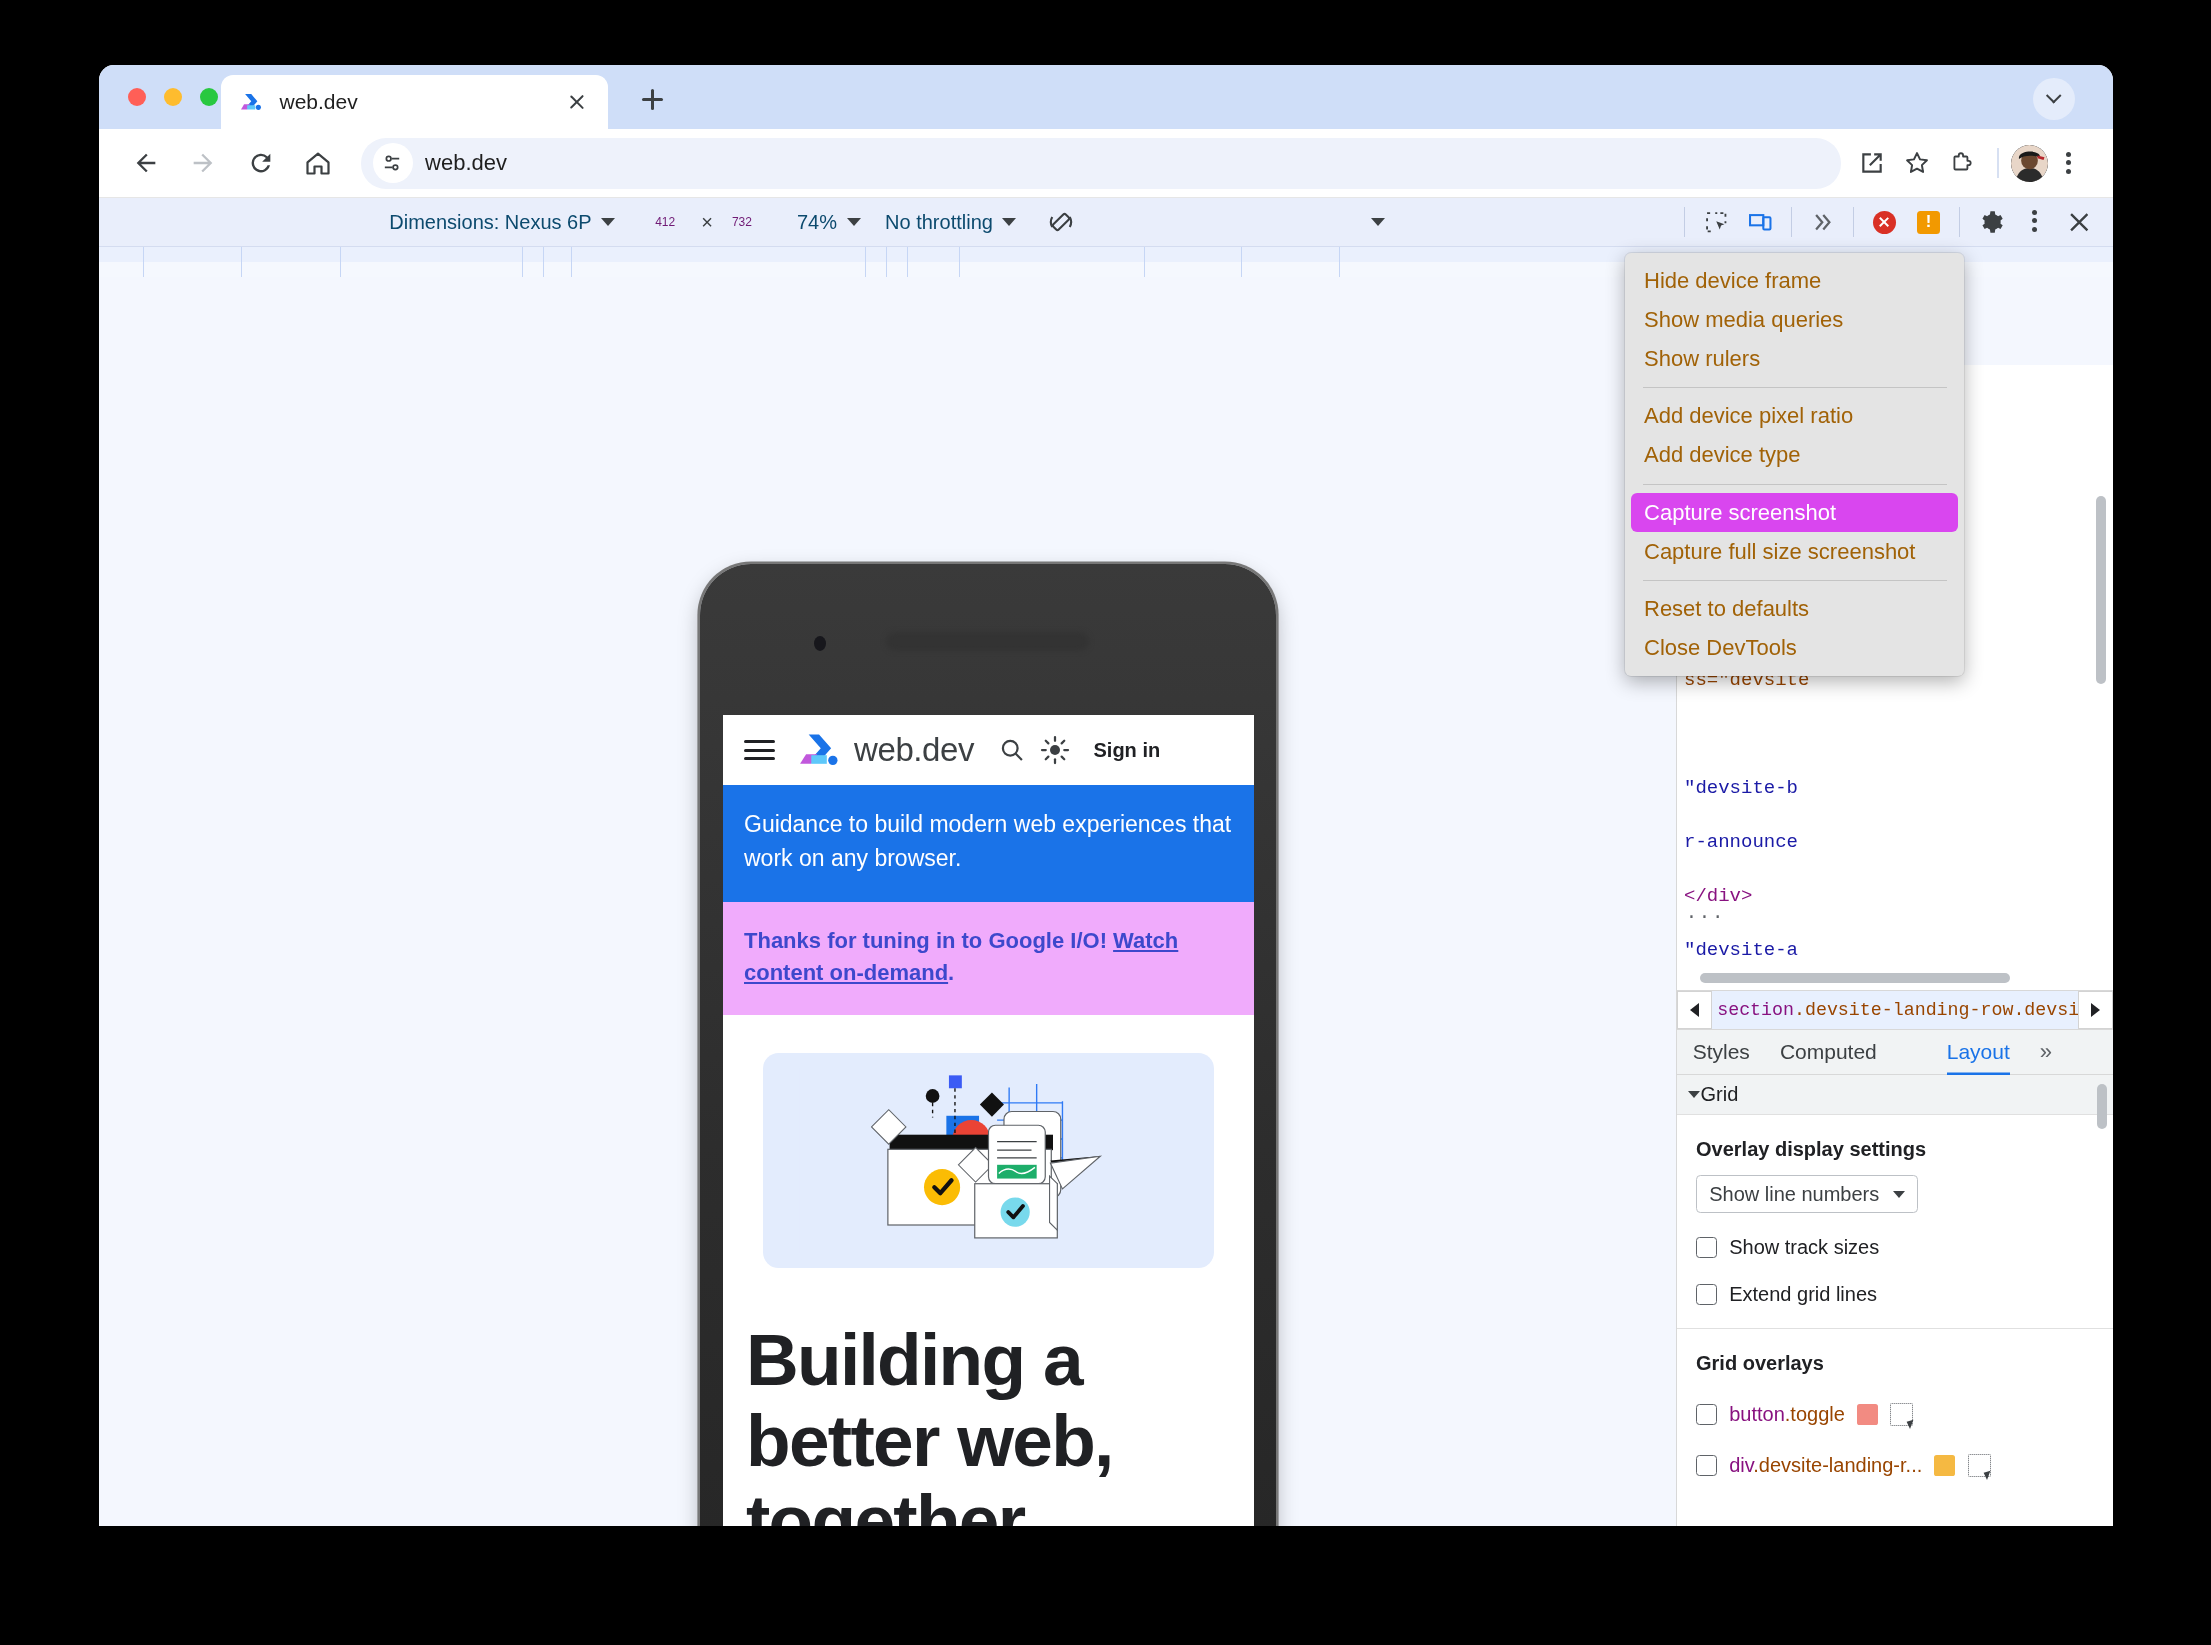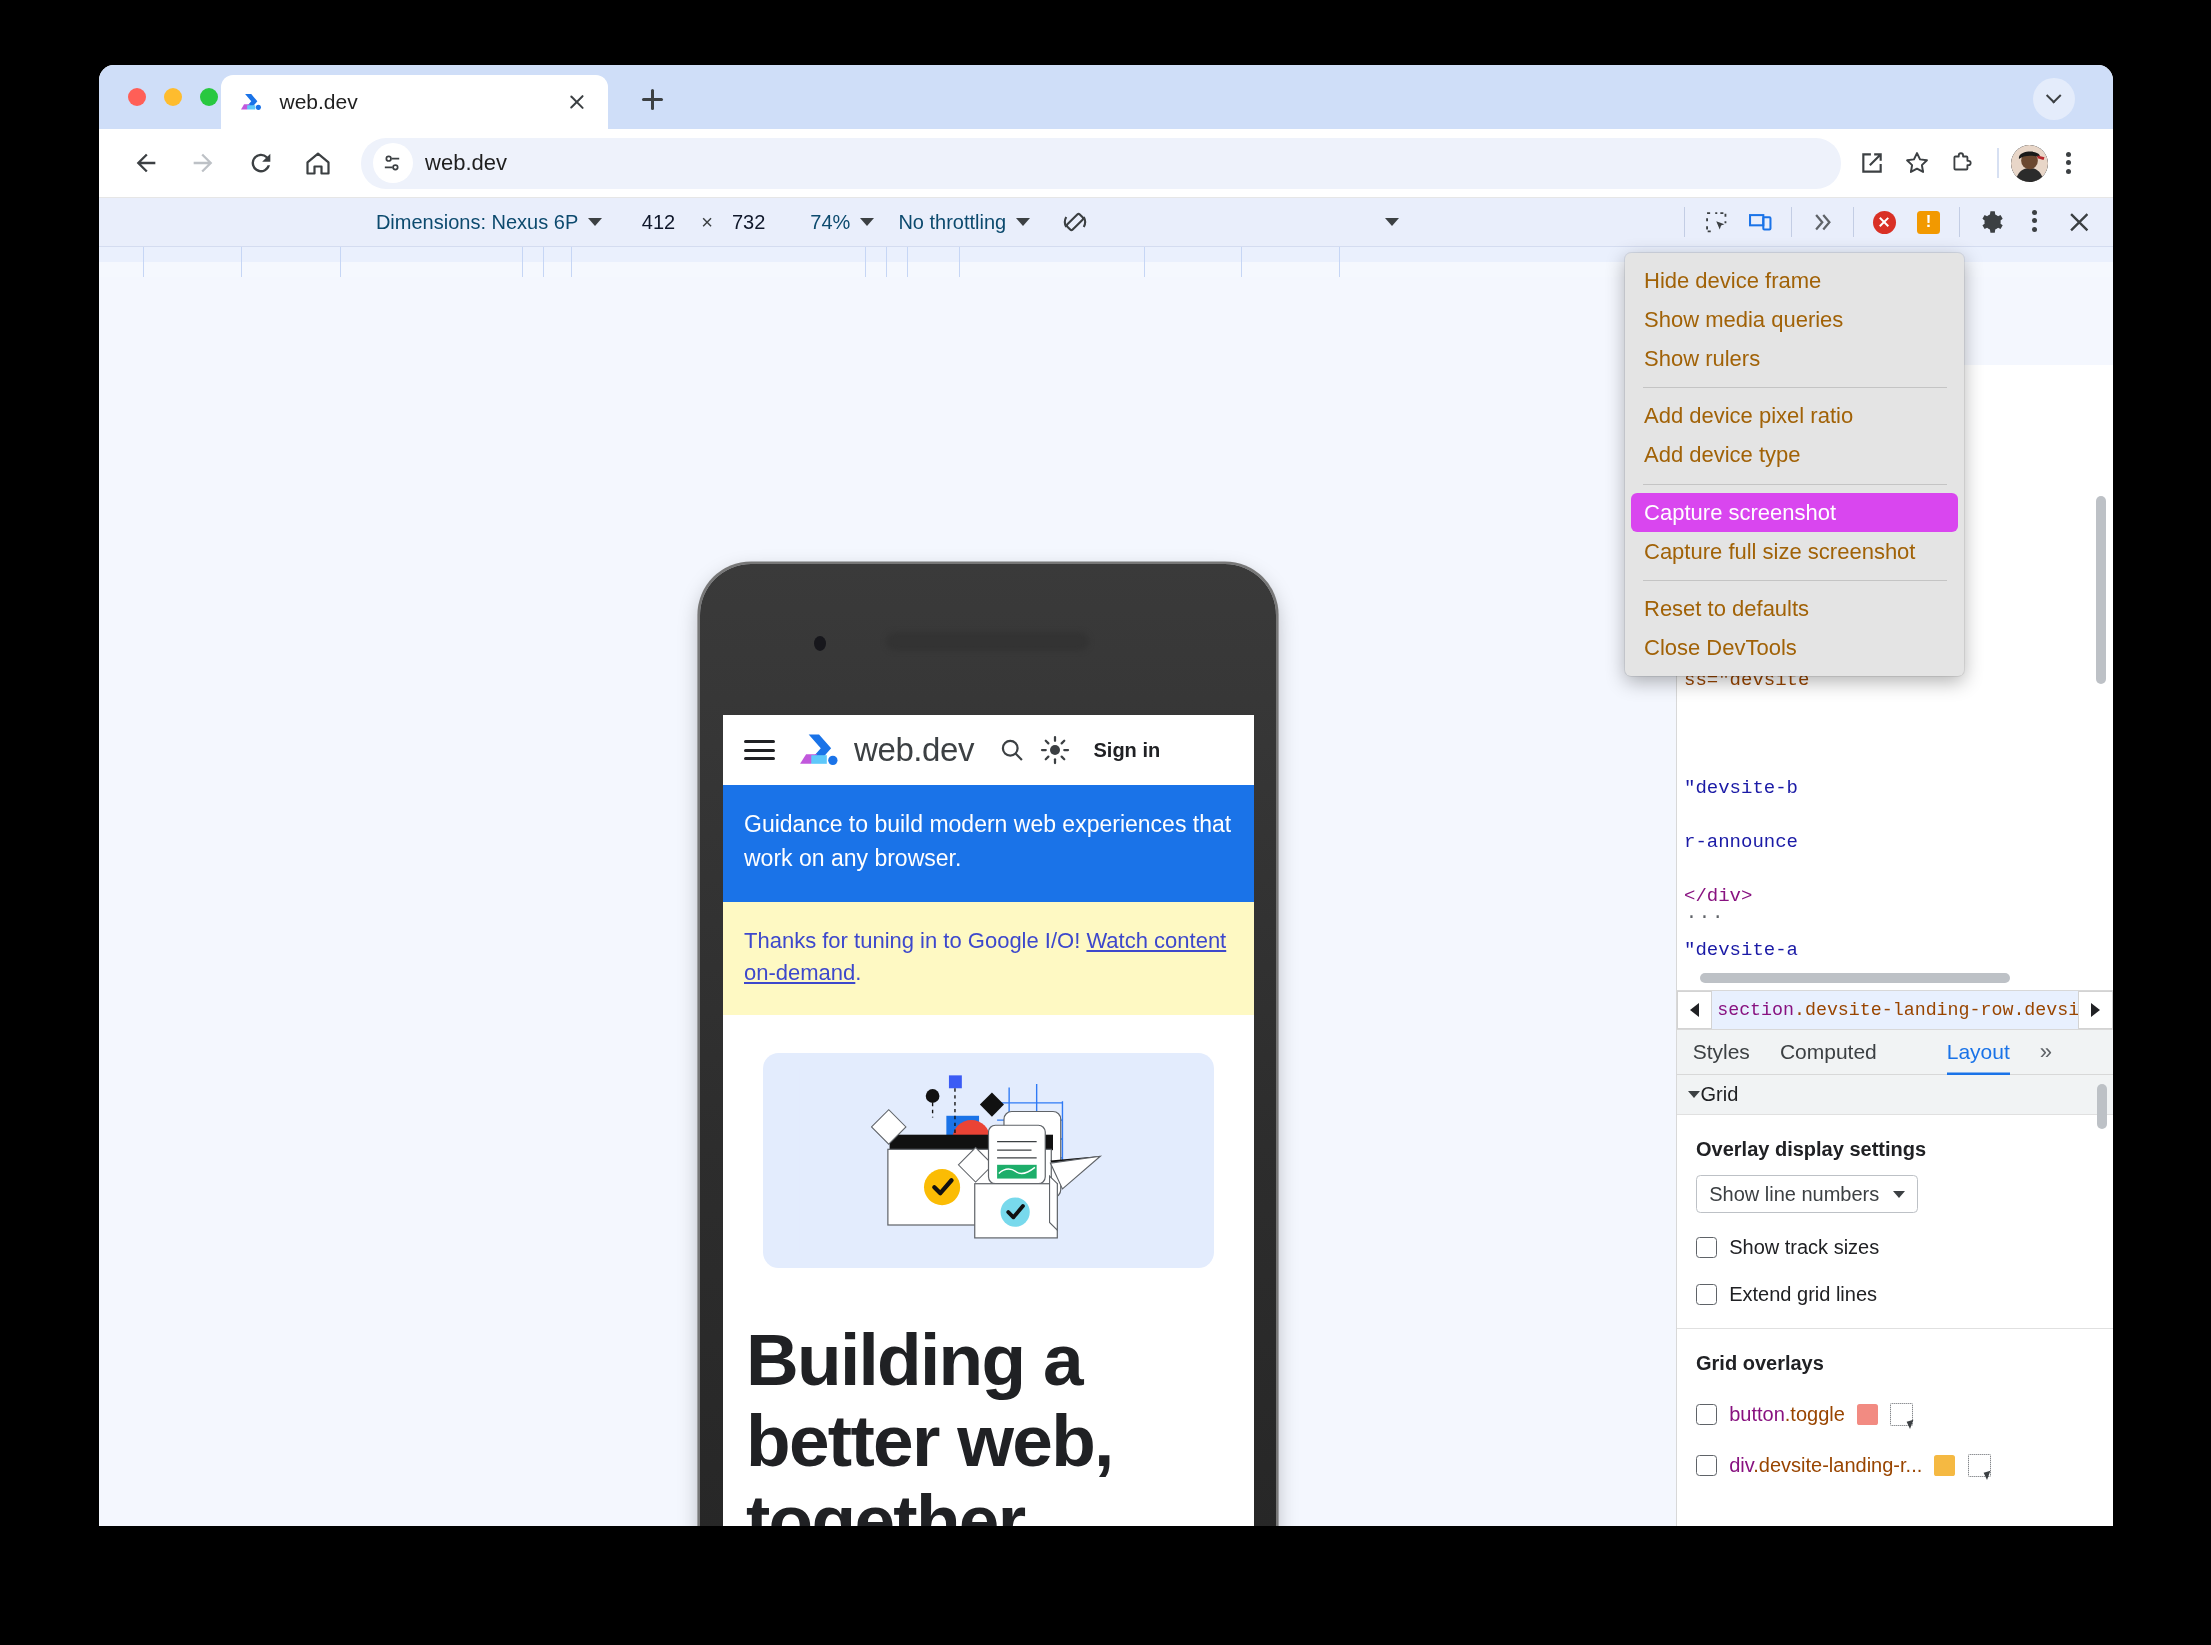--- a/index.html
+++ b/index.html
@@ -107,21 +107,21 @@
     height: 49px; background: #e9eefb;
     display: flex; align-items: center;
     border-bottom: 0.9px solid #d4dcf0; position: relative;
   }
   .dt-left { flex: 1; display: flex; align-items: center; justify-content: center; gap: 0; }
   .dt-item { font-size: 20px; color: #0c4a6e; display: flex; align-items: center; }
   .caret {
     width: 0; height: 0; border-left: 7px solid transparent; border-right: 7px solid transparent;
     border-top: 8.7px solid #3c4043; margin-left: 9.6px;
   }
-  .dt-num { font-size: 20px; color: #0f172a; }
+  .dt-num { font-size: 12px; color: #701a75; }
   .dt-x { font-size: 20px; color: #3c4043; }
   .sp { display: inline-block; }
   .dt-right { display: flex; align-items: center; padding-right: 12.2px; }
   .dt-sep { width: 0.9px; height: 30px; background: #c3cde4; margin: 0 8.7px; }
   .dt-btn { width: 44px; height: 44px; display: flex; align-items: center; justify-content: center; }
   .err-ico { width: 23px; height: 23px; border-radius: 50%; background: #d93025; position: relative; }
   .err-ico::before, .err-ico::after {
     content: ""; position: absolute; left: 5.2px; top: 10.5px; width: 12.2px; height: 2.1px; background: #fff;
   }
   .err-ico::before { transform: rotate(45deg); } .err-ico::after { transform: rotate(-45deg); }
@@ -168,22 +168,22 @@
   .wd-logo { width: 49px; height: 38px; flex: 0 0 49px; margin-right: 7px; }
   .wd-name { font-size: 33px; color: #3c4043; letter-spacing: -0.4px; margin-right: 19px; }
   .hdr-ico { width: 38px; height: 38px; display: flex; align-items: center; justify-content: center; margin-right: 5.2px; }
   .signin { font-size: 20px; font-weight: bold; color: #202124; margin-left: 14px; margin-right: 21px; white-space: nowrap; }
 
   .banner-blue {
     background: #1a73e8; color: #fff; padding: 23px 21px 26px;
     font-size: 23px; line-height: 1.47;
   }
   .banner-soft {
-    background: #fef9c3; color: #3d48cc; padding: 23px 21px 26px;
-    font-size: 22px; line-height: 1.47;
+    background: #f0abfc; color: #3d48cc; padding: 23px 21px 26px;
+    font-size: 22px; line-height: 1.47; font-weight: bold;
   }
   .banner-soft a { color: #3d48cc; text-decoration: underline; }
   .hero-wrap { padding: 38px 40px 0; background: #fff; }
   .hero-img { width: 100%; height: 215px; background: #e3ecfd; border-radius: 15.7px; display:block; }
   .hero-h1 {
     padding: 52px 23px 0; font-size: 73px; line-height: 1.1;
     font-weight: bold; color: #202124; letter-spacing: -1.7px;
   }
 
   

